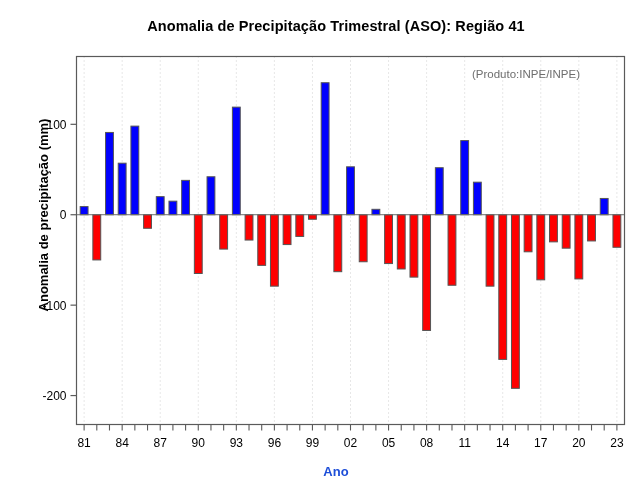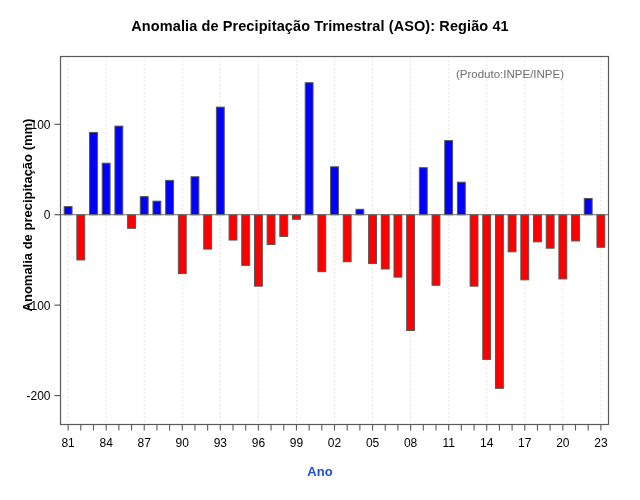--- a/index.html
+++ b/index.html
@@ -9,21 +9,21 @@
   }
   body {
     width: 640px;
     height: 500px;
     font-family: "Liberation Sans", sans-serif;
     overflow: hidden;
     position: relative;
   }
   #chart-root {
     position: absolute;
-    left: 0; top: 0;
+    left: 16px; top: 0;
     width: 580px;
     height: 500px;
   }
   .chart-title {
     position: absolute;
     left: 0;
     top: 18px;
     width: 640px;
     text-align: center;
     font-size: 14.5px;

